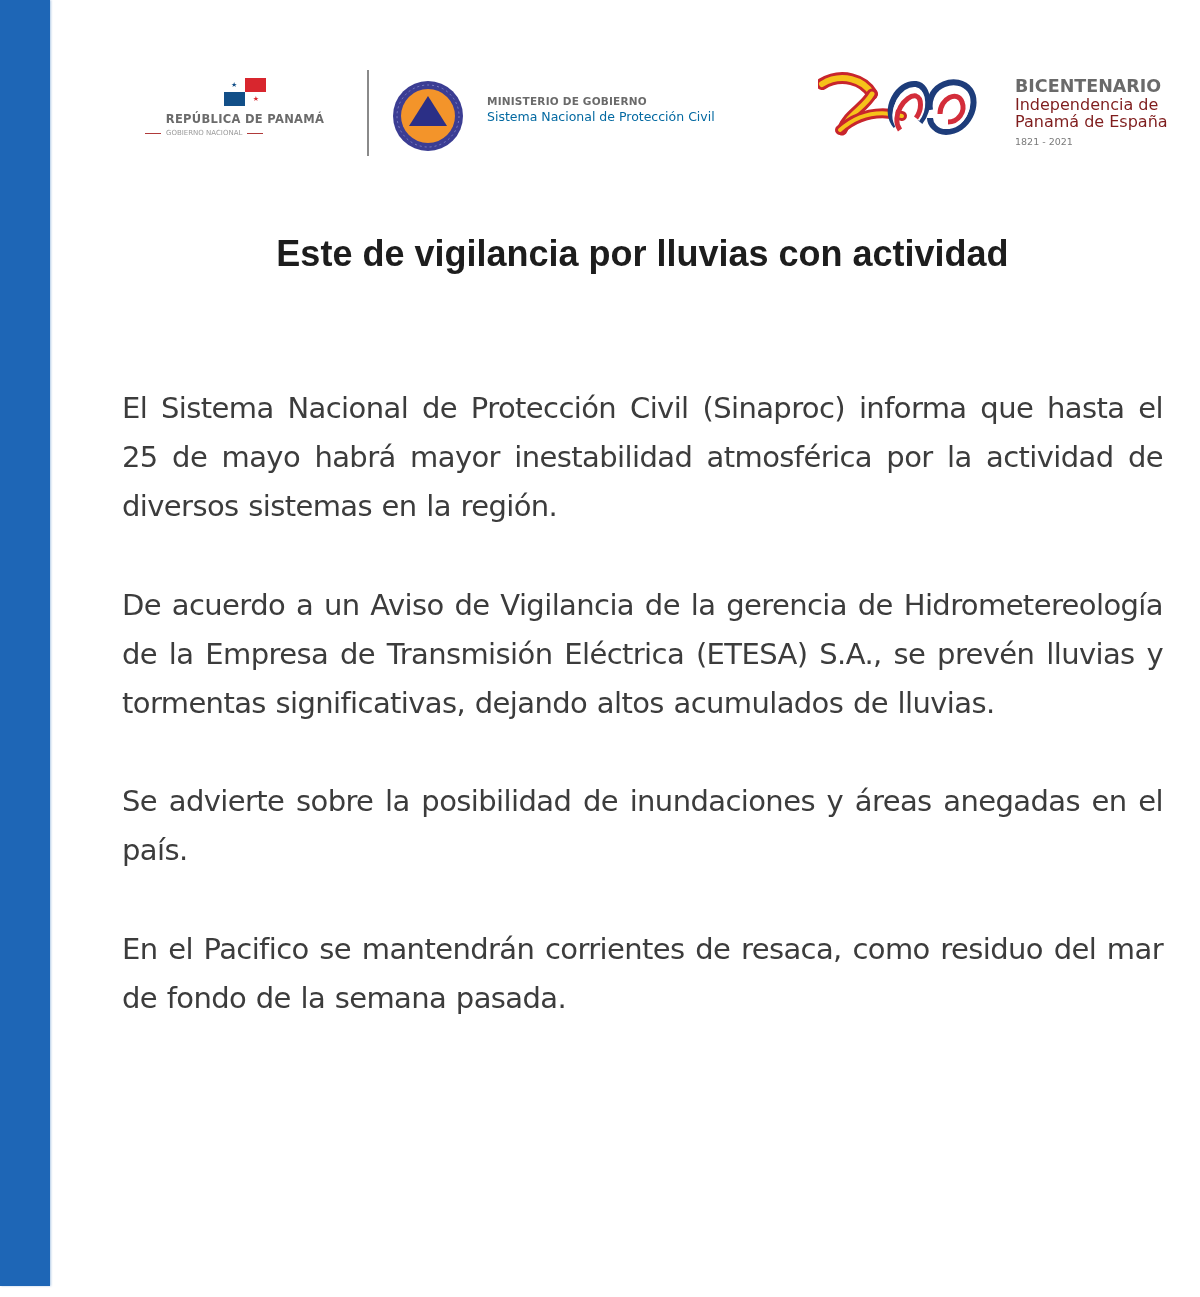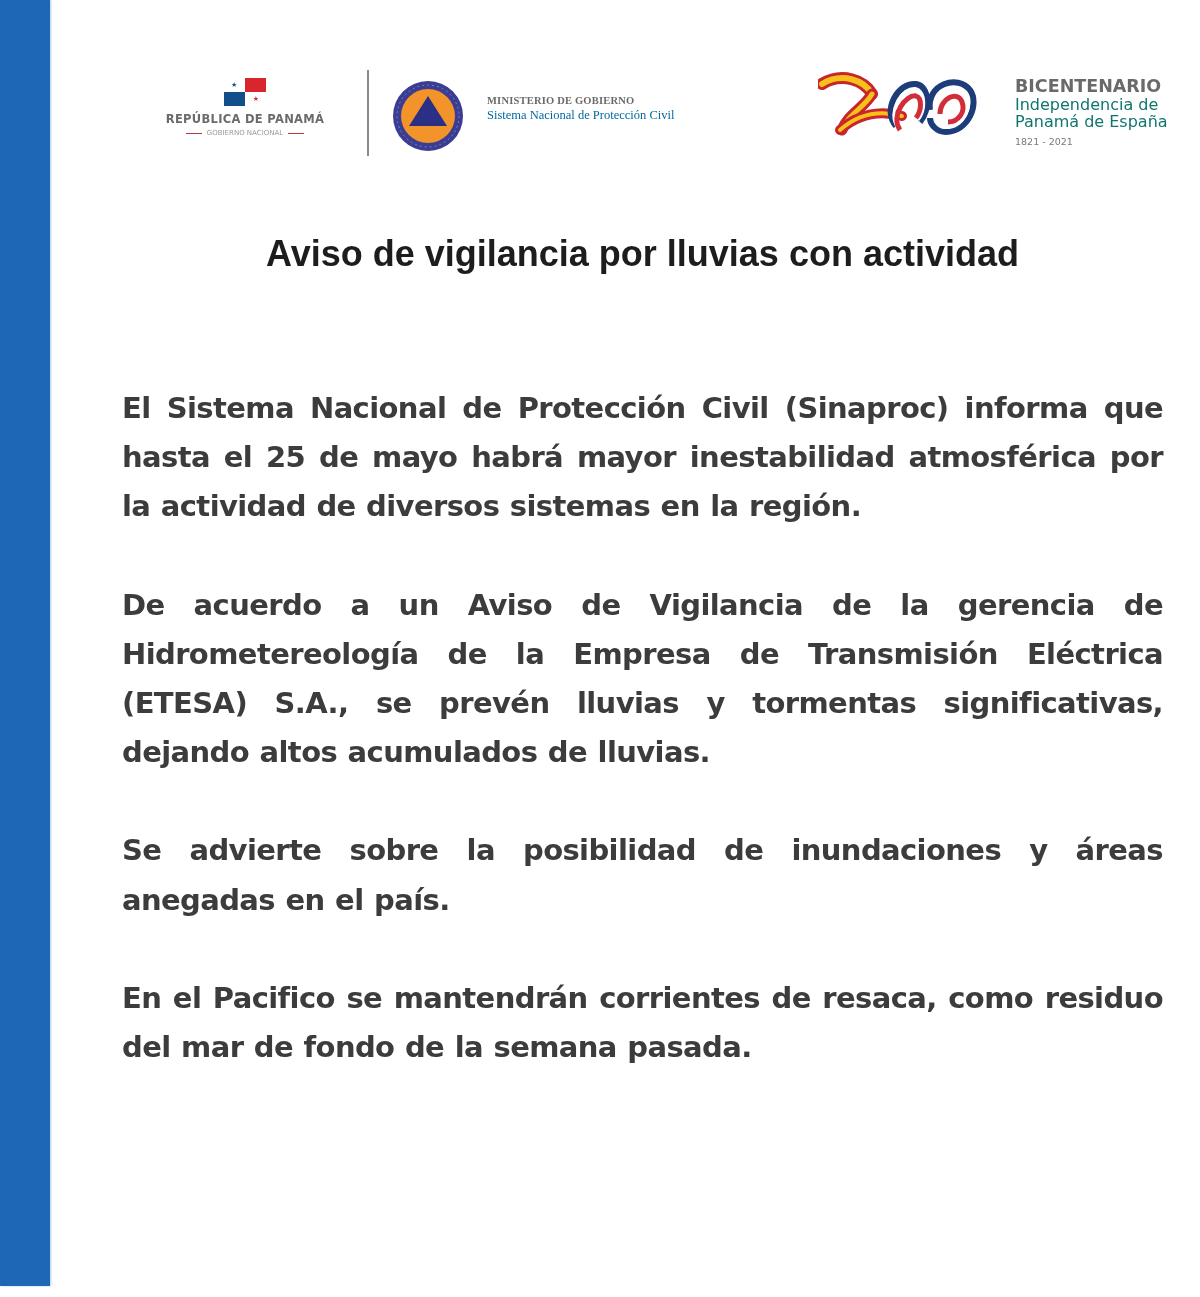--- a/index.html
+++ b/index.html
@@ -58,21 +58,20 @@
       letter-spacing: 0.3px;
       white-space: nowrap;
     }
     .panama-sub {
       font-size: 7px;
       color: #9a9a9a;
       margin-top: 3px;
       white-space: nowrap;
       display: flex;
       align-items: center;
-      justify-content: center;
       gap: 5px;
     }
     .panama-sub .dash {
       display: inline-block;
       width: 16px;
       height: 1px;
       background: #b03a3a;
     }
     .separator {
       position: absolute;
@@ -87,21 +86,20 @@
       left: 392px;
       top: 80px;
       width: 72px;
       height: 72px;
     }
     .ministry-text {
       position: absolute;
       left: 487px;
       top: 95px;
       white-space: nowrap;
-      font-family: Liberation Serif, serif;
     }
     .ministry-title {
       font-size: 10.5px;
       font-weight: bold;
       color: #6a6a6a;
       letter-spacing: 0.2px;
     }
     .ministry-sub {
       font-size: 12.5px;
       color: #0369a1;
@@ -122,21 +120,21 @@
       margin-left: 33px;
     }
     .bic-title {
       font-size: 17.5px;
       font-weight: bold;
       color: #6a6a6a;
       line-height: 20px;
     }
     .bic-line {
       font-size: 16px;
-      color: #0f766e;
+      color: #7f1d1d;
       line-height: 17px;
     }
     .bic-years {
       font-size: 9.5px;
       color: #7a7a7a;
       margin-top: 6px;
     }
     
     .doc-title {
       position: absolute;
@@ -160,21 +158,20 @@
     }
     .para {
       font-family: "DejaVu Sans", sans-serif;
       font-size: 29px;
       line-height: 49.2px;
       color: #3c3c3c;
       text-align: justify;
       margin: 0 0 49px 0;
       letter-spacing: -0.6px;
       word-spacing: 1px;
-      font-weight: bold;
     }
     .para:last-child { margin-bottom: 0; }
   </style>
 </head>
 <body>
 
 <div class="side-bar"></div>
 
 <header class="header">
 
@@ -226,21 +223,21 @@
 
   <div class="bicentenario-text">
     <div class="bic-title">BICENTENARIO</div>
     <div class="bic-line">Independencia de</div>
     <div class="bic-line">Panamá de España</div>
     <div class="bic-years">1821 - 2021</div>
   </div>
 </header>
 
 <h1 class="doc-title">
-  <span>Aviso de vigilancia por lluvias con actividad</span><br>
+  <span>Este de vigilancia por lluvias con actividad</span><br>
 </h1>
 
 <main class="body-text">
   <p class="para">El Sistema Nacional de Protección Civil (Sinaproc) informa que hasta el 25 de mayo habrá mayor inestabilidad atmosférica por la actividad de diversos sistemas en la región.</p>
   <p class="para">De acuerdo a un Aviso de Vigilancia de la gerencia de Hidrometereología de la Empresa de Transmisión Eléctrica (ETESA) S.A., se prevén lluvias y tormentas significativas, dejando altos acumulados de lluvias.</p>
   <p class="para">Se advierte sobre la posibilidad de inundaciones y áreas anegadas en el país.</p>
   <p class="para">En el Pacifico se mantendrán corrientes de resaca, como residuo del mar de fondo de la semana pasada.</p>
 </main>
 
 </body></html>

